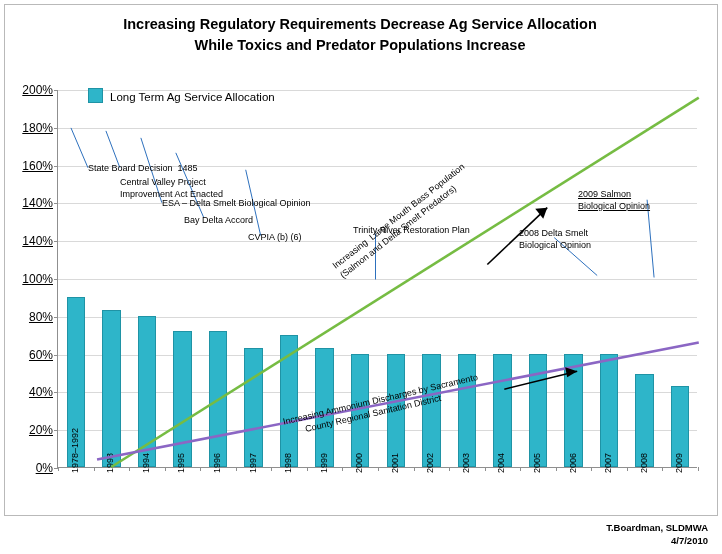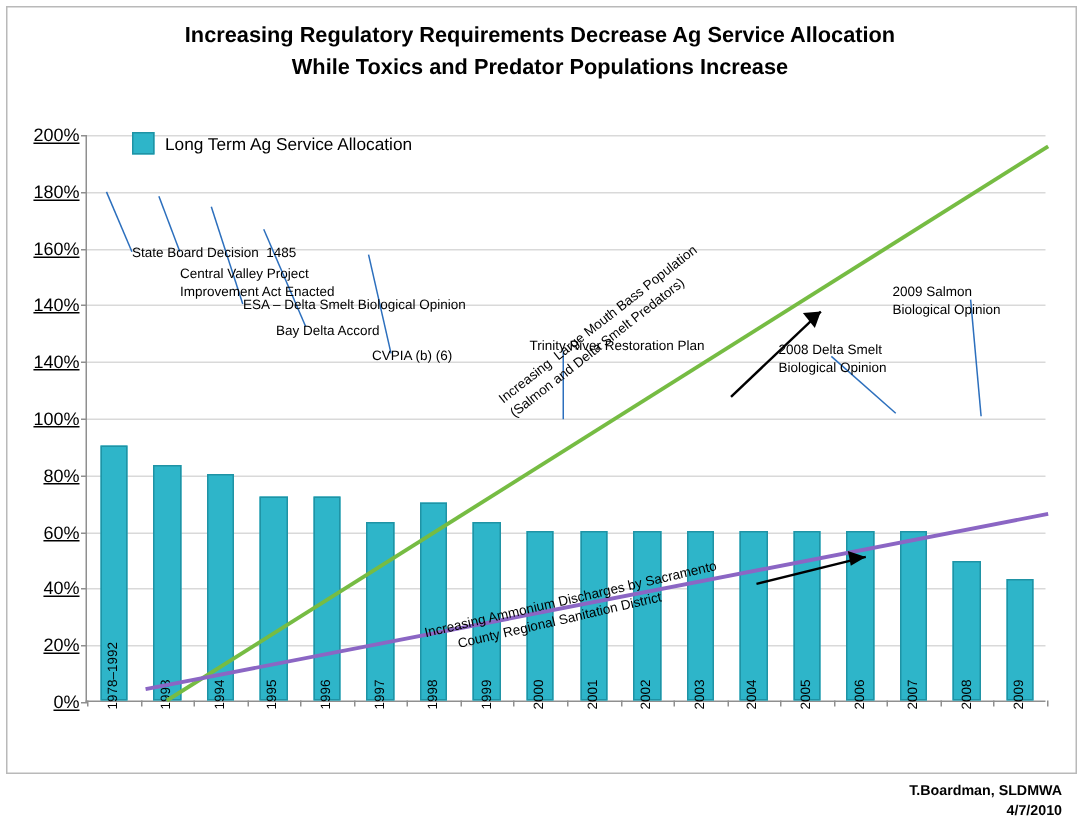--- a/index.html
+++ b/index.html
@@ -179,21 +179,21 @@
       <div>Improvement Act Enacted</div>
     </div>
     <div class="ann" style="left:104px;top:108px;">ESA – Delta Smelt Biological Opinion</div>
     <div class="ann" style="left:126px;top:125px;">Bay Delta Accord</div>
     <div class="ann" style="left:190px;top:142px;">CVPIA (b) (6)</div>
     <div class="ann" style="left:295px;top:135px;">Trinity River Restoration Plan</div>
     <div class="ann" style="left:461px;top:138px;">
       <div>2008 Delta Smelt</div>
       <div>Biological Opinion</div>
     </div>
-    <div class="ann" style="left:537px;top:99px;">
+    <div class="ann" style="left:520px;top:99px;text-decoration:underline;">
       <div>2009 Salmon</div>
       <div>Biological Opinion</div>
     </div>
   </div>
 
   <div id="legend">
     <span class="sw"></span>
     <span class="lt">Long Term Ag Service Allocation</span>
   </div>
 

